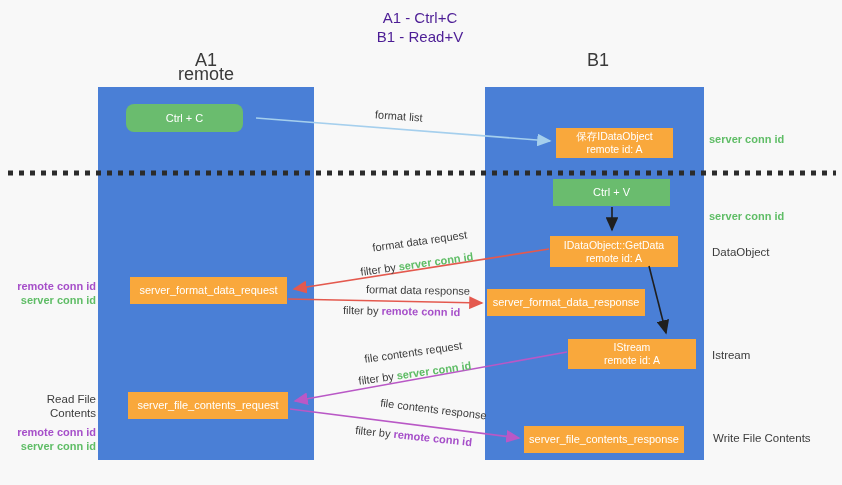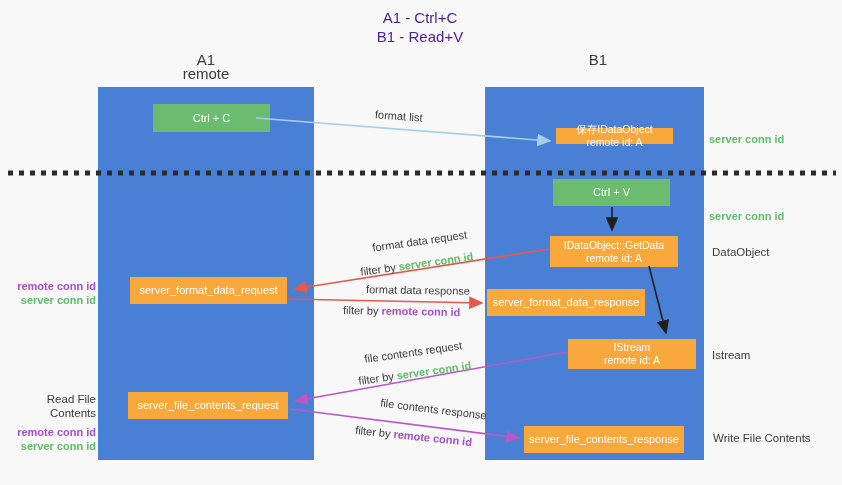--- a/index.html
+++ b/index.html
@@ -18,21 +18,21 @@
     text-align: center;
     color: #4c1d95;
     font-size: 15px;
     line-height: 19px;
   }
   .col-header {
     position: absolute;
     width: 140px;
     text-align: center;
     color: #3a3a3a;
-    font-size: 15px;
+    font-size: 18px;
     line-height: 14px;
   }
   .lifeline {
     position: absolute;
     top: 87px;
     height: 373px;
     background: #4a7fd6;
   }
   .arrows {
     position: absolute;
@@ -101,25 +101,25 @@
     <div>A1</div>
     <div>remote</div>
   </div>
   <div class="col-header" style="left:528px; top:53px;">
     <div>B1</div>
   </div>
 
   <div class="lifeline" style="left:98px; width:216px;"></div>
   <div class="lifeline" style="left:485px; width:219px;"></div>
 
-  <div class="node green-box" style="left:153px; top:104px; width:117px; height:28px;">
+  <div class="node green-box" style="left:126px; top:104px; width:117px; height:28px;border-radius:8px;">
     <span>Ctrl + C</span>
   </div>
 
-  <div class="node orange-box two-line" style="left:556px; top:128px; width:117px; height:16px;">
+  <div class="node orange-box two-line" style="left:556px; top:128px; width:117px; height:30px;">
     <span>保存IDataObject</span>
     <span>remote id: A</span>
   </div>
 
   <div class="node green-box" style="left:553px; top:179px; width:117px; height:27px;">
     <span>Ctrl + V</span>
   </div>
 
   <div class="node orange-box two-line" style="left:550px; top:236px; width:128px; height:31px;">
     <span>IDataObject::GetData</span>

